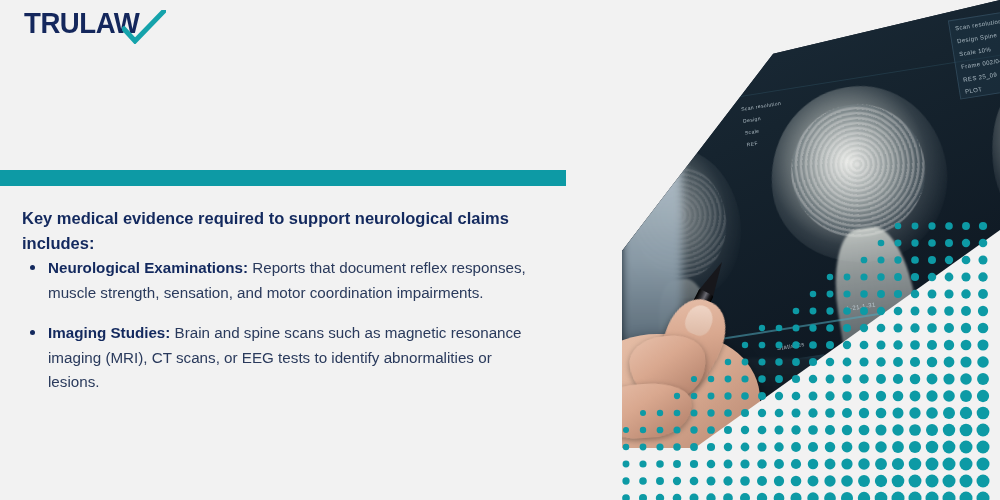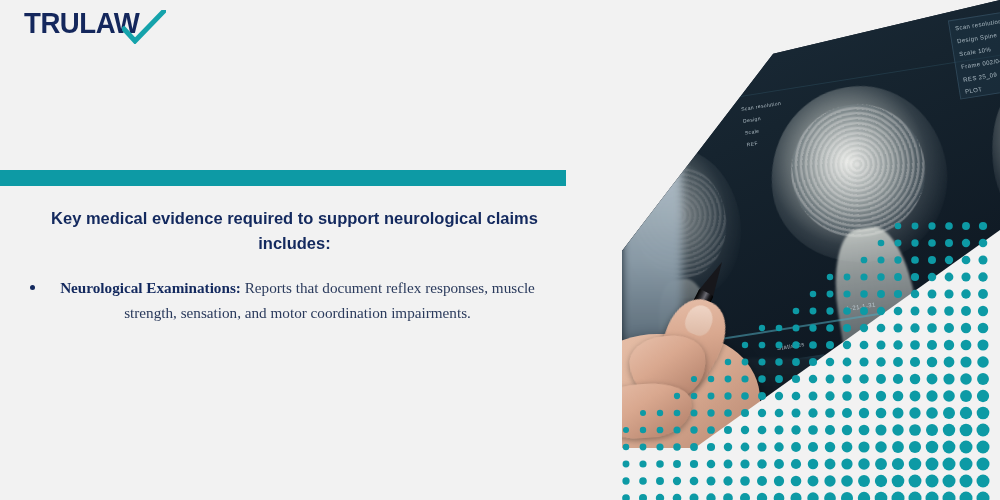--- a/index.html
+++ b/index.html
@@ -64,33 +64,30 @@
     position: absolute; left: 0; top: 170px;
     width: 566px; height: 16px;
     background: #0d9aa5;
     z-index: 4;
   }
 
   
   #content {
     position: absolute; left: 22px; top: 206px;
     width: 560px;
-    text-align: center;
   }
   #intro {
     color: #13295e;
     font-size: 16.5px;
     font-weight: bold;
     line-height: 25px;
     width: 545px;
   }
   ul#bullets {
-    margin-top: 20px;
     list-style: none;
-    font-family: Liberation Serif, serif;
   }
   ul#bullets li {
     position: relative;
     padding-left: 26px;
     margin-bottom: 16px;
     color: #2a3a5c;
     font-size: 15.2px;
     line-height: 24.5px;
     width: 525px;
   }
@@ -324,20 +321,24 @@
 
 
   <div id="teal-bar"></div>
 
   <div id="content">
     <p id="intro">Key medical evidence required to support neurological claims includes:</p>
     <ul id="bullets">
       <li>
         <span class="dot"></span>
         <b>Neurological Examinations:</b><span> Reports that document reflex responses, muscle strength, sensation, and motor coordination impairments.</span>
+      </li>
+      <li>
+        <span class="dot"></span>
+        <b>Imaging Studies:</b><span> Brain and spine scans such as magnetic resonance imaging (MRI), CT scans, or EEG tests to identify abnormalities or lesions.</span>
       </li>
     </ul>
   </div>
 
   <div id="photo">
     <div id="photo-inner">
 
       <div class="screen">
 
         <div class="screen-band" style="left:170px; top:86px; width:330px;"></div>

